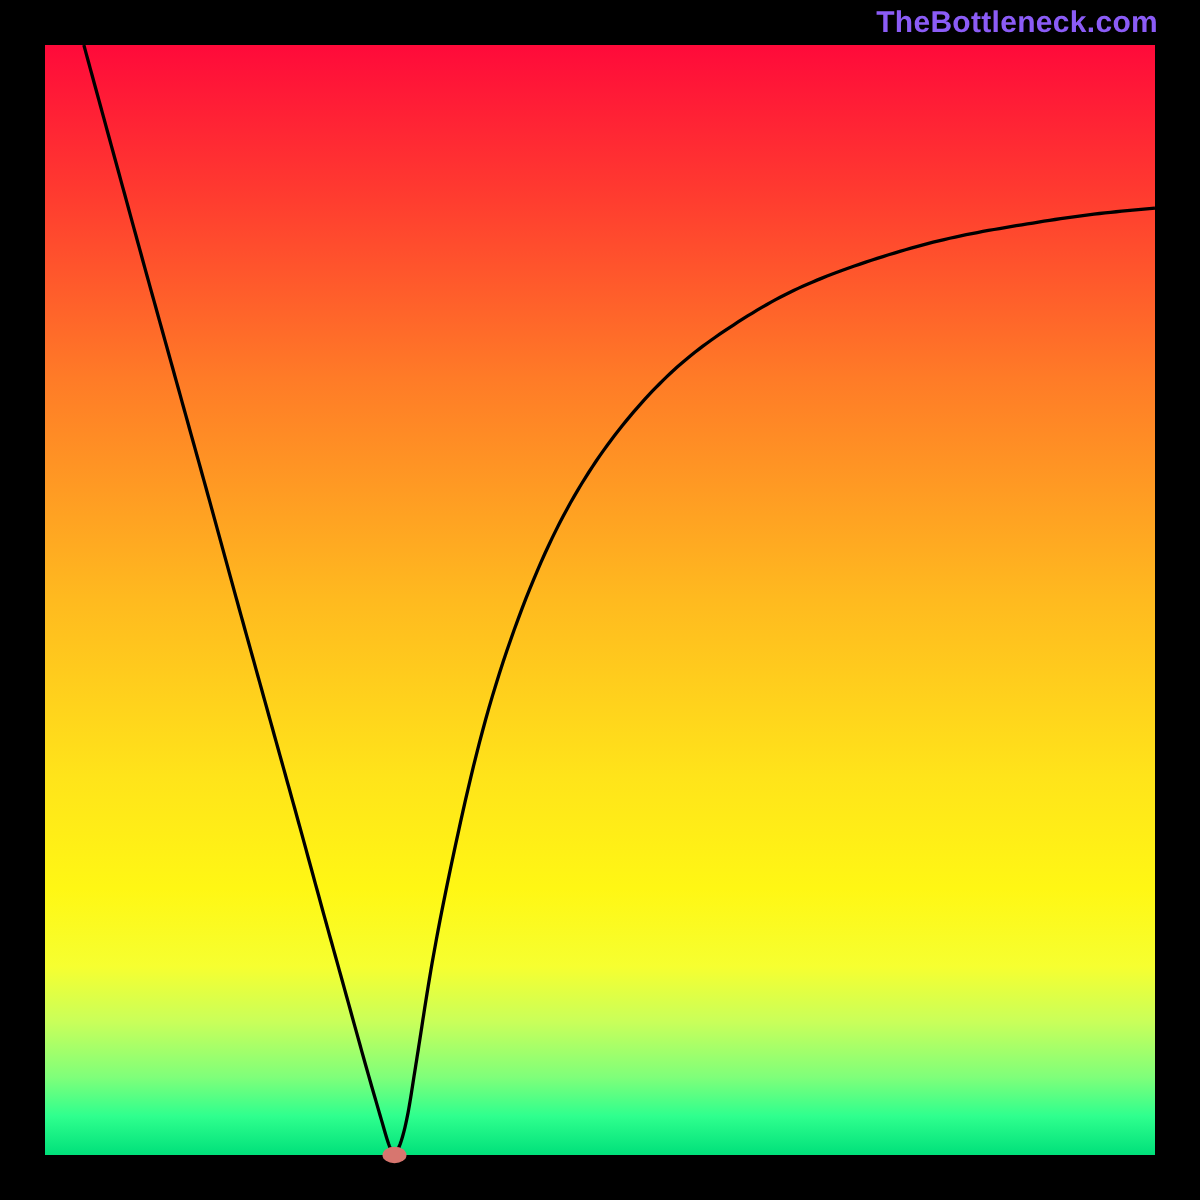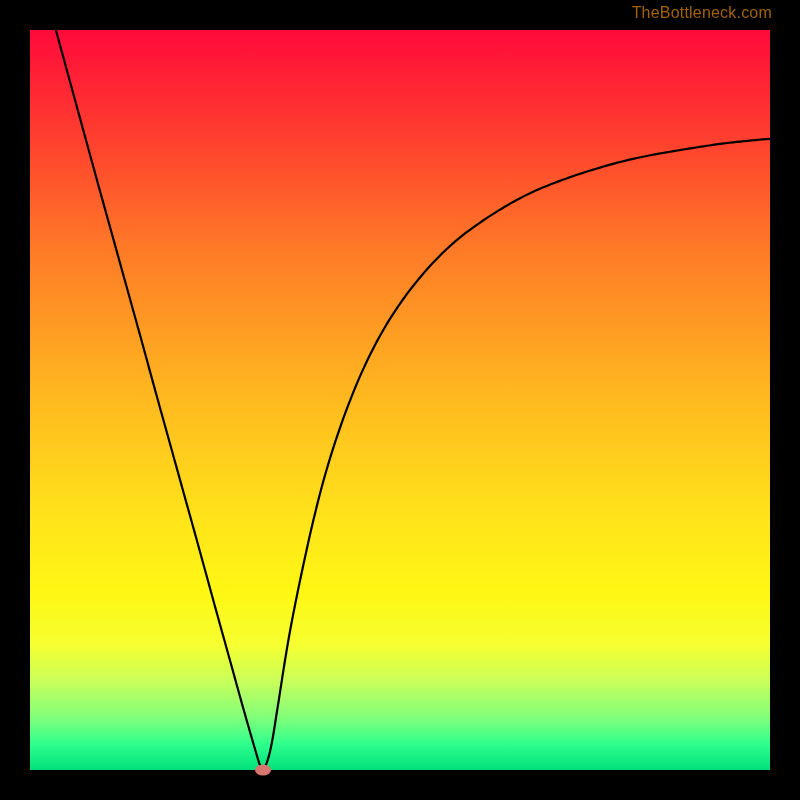--- a/index.html
+++ b/index.html
@@ -14,24 +14,24 @@
     position: relative;
     width: 800px;
     height: 800px;
     background: #000;
   }
   .watermark {
     position: absolute;
     top: 4px;
     right: 28px;
     font-family: Arial, Helvetica, sans-serif;
-    font-size: 16px;
-    color: #a16207;
+    font-size: 20px;
+    color: #8b5cf6;
     letter-spacing: 0.2px;
-    font-weight: 400;
+    font-weight: 700;
     z-index: 10;
   }
   svg.plot {
     position: absolute;
     left: 0;
     top: 0;
   }
   .marker {
     position: absolute;
     width: 16px;

